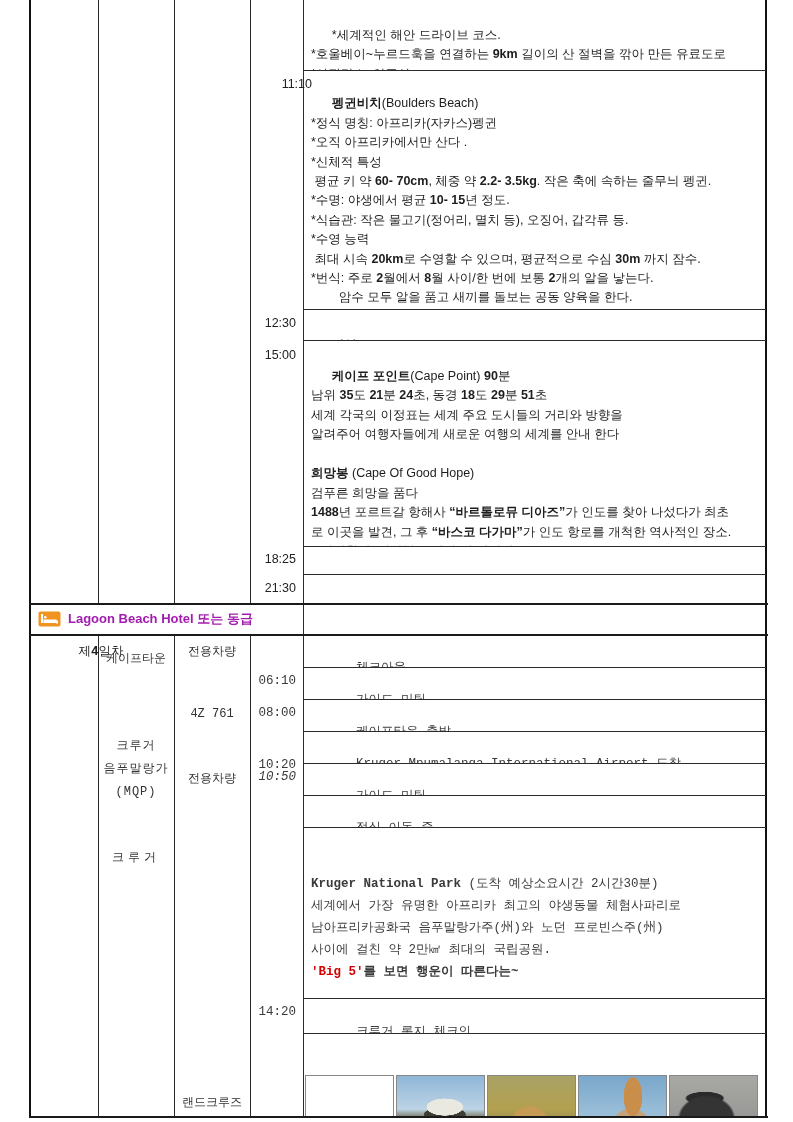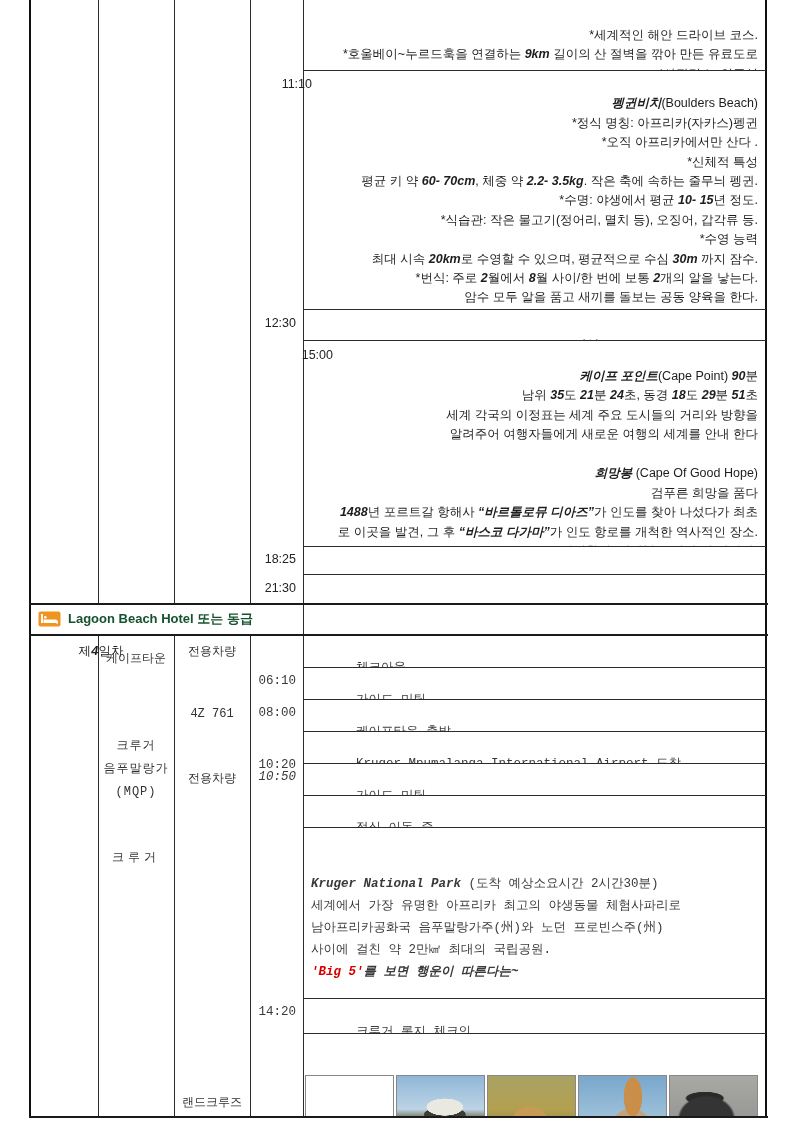--- a/index.html
+++ b/index.html
@@ -8,34 +8,34 @@
   
   .vline{position:absolute;background:#2b2b2b;width:1px;}
   .vline.outer{width:2px;background:#111;}
   .hline{position:absolute;background:#1a1a1a;height:2px;left:29px;width:739px;}
   
   .desc-col{position:absolute;left:304px;width:462px;}
   .box{box-sizing:border-box;border-bottom:1px solid #2b2b2b;overflow:hidden;
        padding:5px 8px 0 7px;font-size:12.5px;line-height:19.5px;white-space:pre-wrap;}
   .box:last-child{border-bottom:none;}
   .runs{white-space:pre-wrap;}
-  .b{font-weight:bold;font-style:italic;}
+  .b{font-weight:bold;}
   .red{color:#d40000;font-weight:bold;}
   
   .sansText{font-family:"Liberation Sans","DejaVu Sans",sans-serif;}
   .monoText{font-family:"Liberation Mono","DejaVu Sans Mono",monospace;color:#3a3a3a;}
   
   .time{position:absolute;left:250px;width:46px;text-align:right;font-size:12.5px;color:#222;}
   .time.mono{font-family:"Liberation Mono","DejaVu Sans Mono",monospace;color:#3a3a3a;}
   
   .side{position:absolute;text-align:center;font-size:12px;color:#333;
         font-family:"Liberation Mono","DejaVu Sans Mono",monospace;white-space:pre-line;}
   
   .hotel-cell{position:absolute;display:flex;align-items:center;gap:7px;box-sizing:border-box;
-              height:30px;font-size:13px;color:#14532d;font-weight:600;}
+              height:30px;font-size:13px;color:#a21caf;font-weight:600;}
   .icon{display:inline-flex;flex:0 0 auto;}
   
   .photo-strip{display:flex;gap:2px;padding:2px 1px 0 1px;}
   .photo{width:89px;height:76px;border:1px solid #888;box-sizing:border-box;}
   .ph-giraffe{background:
      radial-gradient(40px 30px at 20% 28%,#44603а 0%,rgba(0,0,0,0) 0%),
      radial-gradient(42px 34px at 18% 30%,#4e6b3b 60%,rgba(78,107,59,0) 62%),
      radial-gradient(26px 48px at 62% 55%,#c9a06b 55%,rgba(201,160,107,0) 58%),
      linear-gradient(180deg,#e8ebe9 0%,#dde2dd 55%,#c9c8ae 72%,#d6cdb0 100%);}
   .ph-truck{background:
@@ -67,21 +67,21 @@
   <div class="vline" style="left:174px;top:636px;height:480px;"></div>
   <div class="vline" style="left:250px;top:0;height:603px;"></div>
   <div class="vline" style="left:250px;top:636px;height:480px;"></div>
   <div class="vline" style="left:303px;top:0;height:1116px;"></div>
   <div class="vline outer" style="left:765px;top:0;height:1118px;"></div>
 
   <div class="hline" style="top:603px;"></div>
   <div class="hline" style="top:634px;"></div>
   <div class="hline" style="top:1116px;"></div>
 
-  <div class="desc-col sansText" style="top:0;text-align:right;">
+  <div class="desc-col sansText" style="top:0;">
     <div class="box" style="height:71px;padding-top:6px;">
       <span class="runs"><span>*세계적인 해안 드라이브 코스.
 *호울베이~누르드훅을 연결하는 </span><span class="b">9km</span><span> 길이의 산 절벽을 깎아 만든 유료도로
 *사진명소: 인증샷</span></span>
     </div>
     <div class="box" style="height:239px;padding-top:4px;line-height:19.4px;">
       <span class="runs"><span class="b">펭귄비치</span><span>(Boulders Beach)
 *정식 명칭: 아프리카(자카스)펭귄
 *오직 아프리카에서만 산다 .
 *신체적 특성
@@ -112,21 +112,21 @@
     <div class="box" style="height:28px;padding-top:5px;">
       <span class="runs"><span class="b">석식</span><span> 골드식당 Gold Restaurant https://goldrestaurant.co.za</span></span>
     </div>
     <div class="box" style="height:28px;padding-top:6px;border-bottom:none;">
       <span>호텔 도착</span>
     </div>
   </div>
 
   <div class="time" style="top:77px;margin-left:16px;">11:10</div>
   <div class="time" style="top:316px;">12:30</div>
-  <div class="time" style="top:348px;margin-left:37px;">15:00</div>
+  <div class="time" style="top:348px;">15:00</div>
   <div class="time" style="top:552px;">18:25</div>
   <div class="time" style="top:581px;">21:30</div>
 
   <div class="hotel-cell" style="left:31px;top:604px;width:272px;padding-left:7px;">
     <span class="icon">
       <svg width="23" height="16" viewBox="0 0 23 16">
         <rect x="0.5" y="0.5" width="22" height="15" rx="2" fill="#f0941f"></rect>
         <rect x="3" y="3" width="2" height="9" fill="#fff"></rect>
         <circle cx="7.3" cy="6.3" r="1.3" fill="#fff"></circle>
         <path d="M5.5 8.5h12.2c1 0 1.8.8 1.8 1.8V12H5.5z" fill="#fff"></path>

